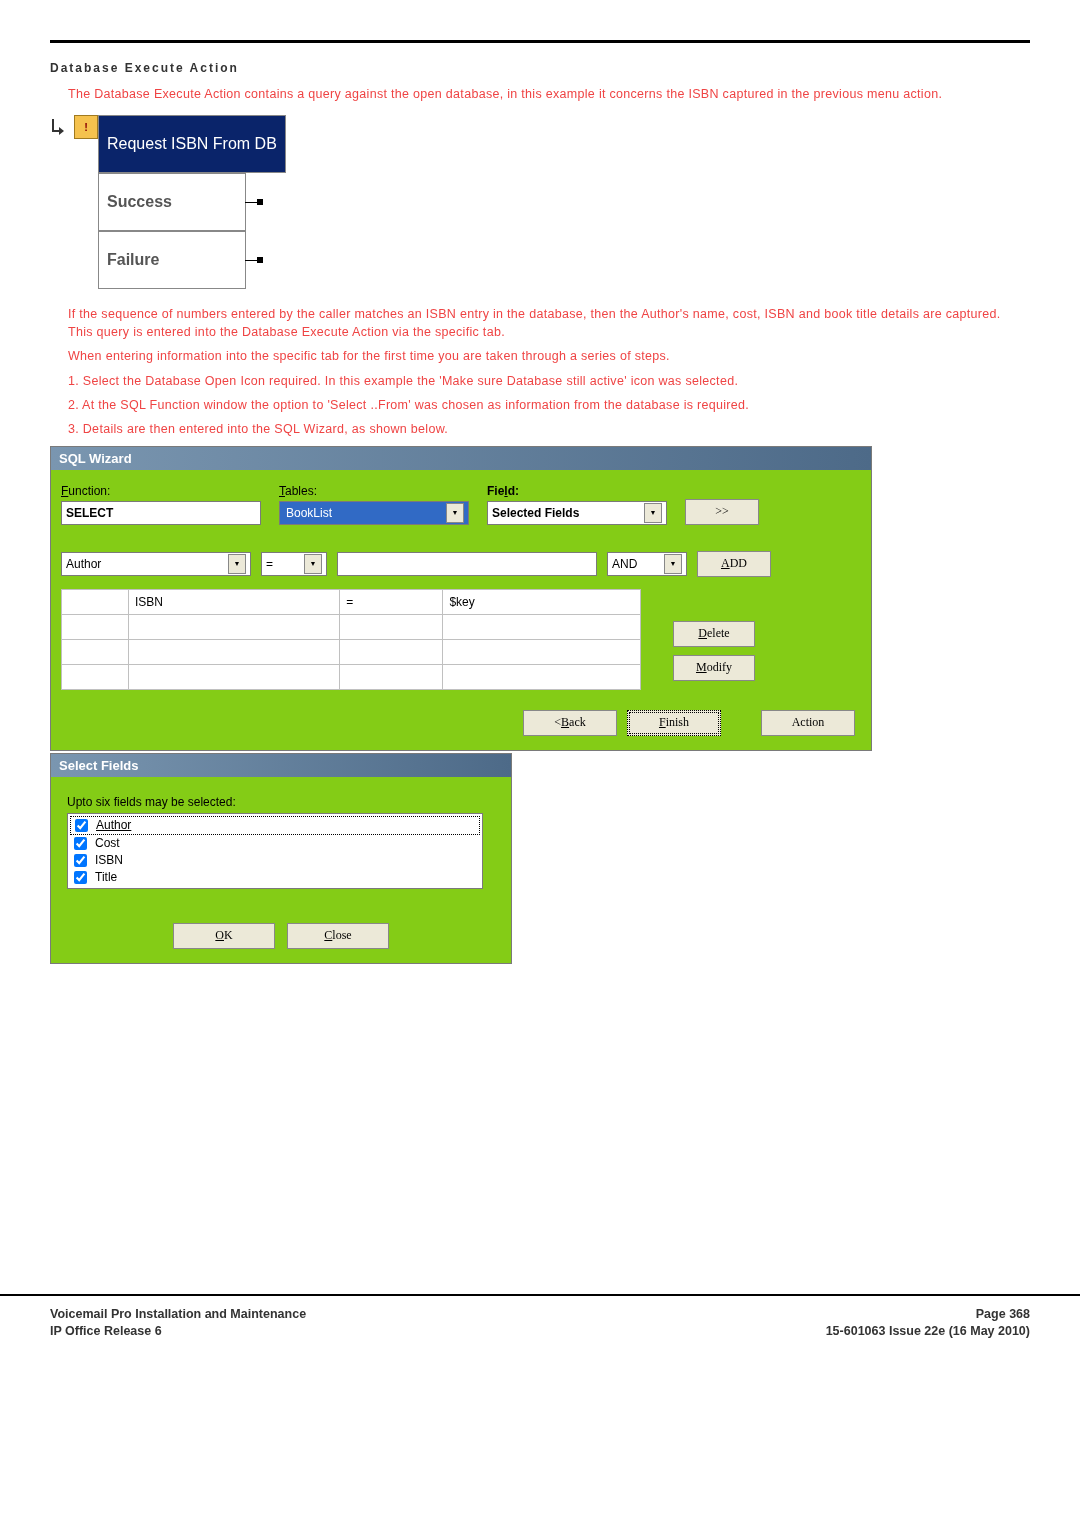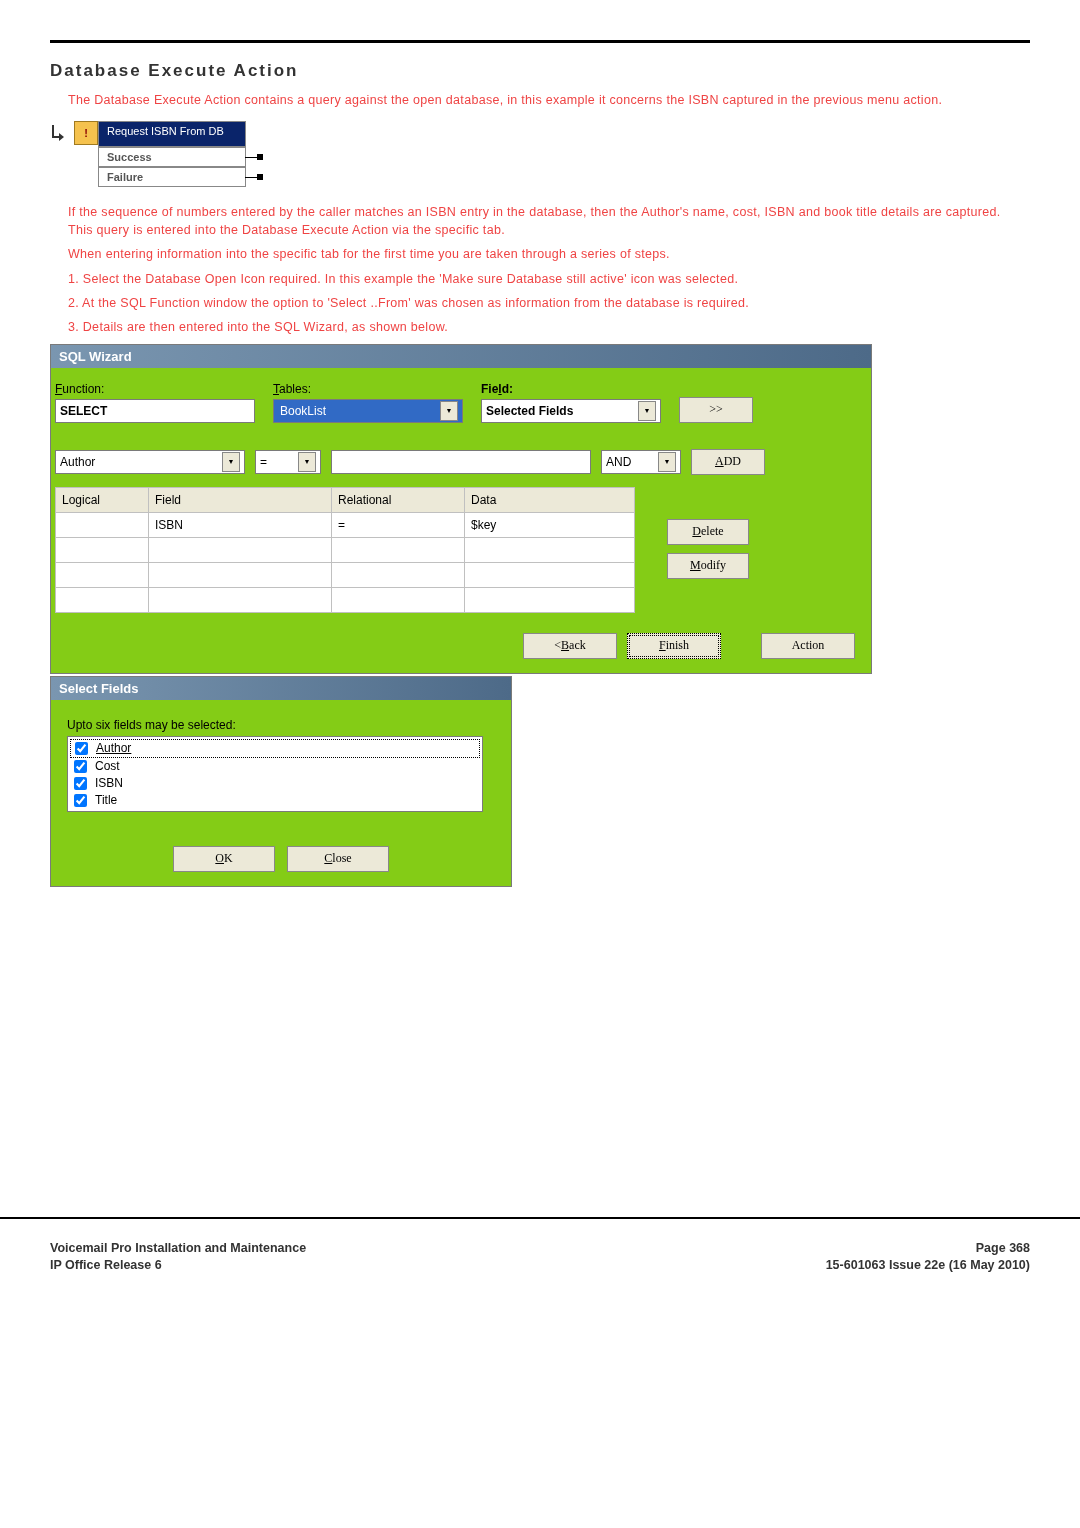--- a/index.html
+++ b/index.html
@@ -16,21 +16,21 @@
   }
   .top-rule {
     border-top: 3px solid #000;
     margin-bottom: 18px;
   }
   .section-heading {
     font-weight: bold;
     letter-spacing: 2px;
     color: #333;
     margin: 7px 0 10px 0;
-    font-size: 17px;
+    font-size: 12px;
   }
   p {
     margin: 6px 18px;
     line-height: 1.45;
     color: #ef4444;
     letter-spacing: 0.3px;
   }
   .request-box {
     margin: 12px 0 16px 0;
   }
@@ -38,22 +38,22 @@
   .arrow-icon {
     width: 20px; height: 26px; margin-right: 4px;
     display:flex; align-items:center; justify-content:center;
   }
   .folder-icon {
     width: 22px; height:22px; background:#f5c24e; border:1px solid #a07a20;
     margin-right: 0; display:flex; align-items:center; justify-content:center;
     font-size:11px; color:#8b0000; font-weight:bold;
   }
   .req-cell {
-    border: 1px solid #888; padding: 3px 8px; font-family: Tahoma, Arial;
-    font-size: 11px; min-width: 130px;
+    border: 1px solid #888; padding: 19px 8px; font-family: Tahoma, Arial;
+    font-size: 16px; min-width: 130px;
   }
   .req-header { background:#0a246a; color:#fff; }
   .req-sub   { background:#fff; color:#555;font-weight:bold; }
   .req-indent { margin-left: 48px; display:flex; }
   .conn { width:12px; border-top:1px solid #000; align-self:center; margin-left:-1px;}
   .conn-dot { width:6px;height:6px;background:#000;border-radius:0; align-self:center;}
 
   
   .win {
     border: 1px solid #7a7a7a;
@@ -62,21 +62,21 @@
     font-size: 12px;
     color: #000;
   }
   .win-title {
     background: linear-gradient(to right, #7a96b0, #4d6a88);
     color: #fff;
     font-weight: bold;
     padding: 4px 8px;
     font-size: 13px;
   }
-  .win-body { padding: 14px 16px 14px 4px; }
+  .win-body { padding: 14px 16px 14px 10px; }
   .sql-win { width: 820px; margin: 8px 0 2px 0; }
 
   .row { display:flex; align-items:center; gap: 18px; margin-bottom: 6px; }
   .field-group { display:flex; flex-direction:column; }
   .lbl { font-size:12px; margin-bottom:3px; }
   .combo, .txt {
     border:1px solid #7a7a7a; background:#fff; height:22px;
     display:flex; align-items:center; padding:0 4px; font-size:12px;
   }
   .combo .arrow-btn, .dd-btn {
@@ -116,21 +116,21 @@
   .sf-btn-row { display:flex; gap:12px; justify-content:center; margin-top:34px;}
   .u { text-decoration: underline; }
 
   .footer {
     border-top:2px solid #000;
     margin-top: 310px;
     padding: 10px 50px 24px 50px;
     display:flex; justify-content:space-between;
     font-size:12.5px;
   }
-  .footer .left, .footer .right { line-height:1.4;margin-top:11px; }
+  .footer .left, .footer .right { line-height:1.4; }
   .footer .right { text-align:right; }
 </style>
 </head>
 <body>
 
 <div class="page">
   <div class="top-rule"></div>
 
   <div class="section-heading">Database Execute Action</div>
 
@@ -205,26 +205,20 @@
         <div class="combo" style="width:70px;">
           <span>AND</span>
           <span class="arrow-btn">▼</span>
         </div>
         <div class="btn small"><span class="u">A</span>DD</div>
       </div>
 
       <div class="row" style="align-items:flex-start; margin-top:12px;">
         <table class="grid">
           <tbody>
-              <tr>
-            <th style="width:80px">Logical</th>
-            <th style="width:170px">Field</th>
-            <th style="width:120px">Relational</th>
-            <th>Data</th>
-          </tr>
           <tr>
             <td></td>
             <td>ISBN</td>
             <td>=</td>
             <td>$key</td>
           </tr>
           <tr>
                 <td></td>
                 <td></td>
                 <td></td>

